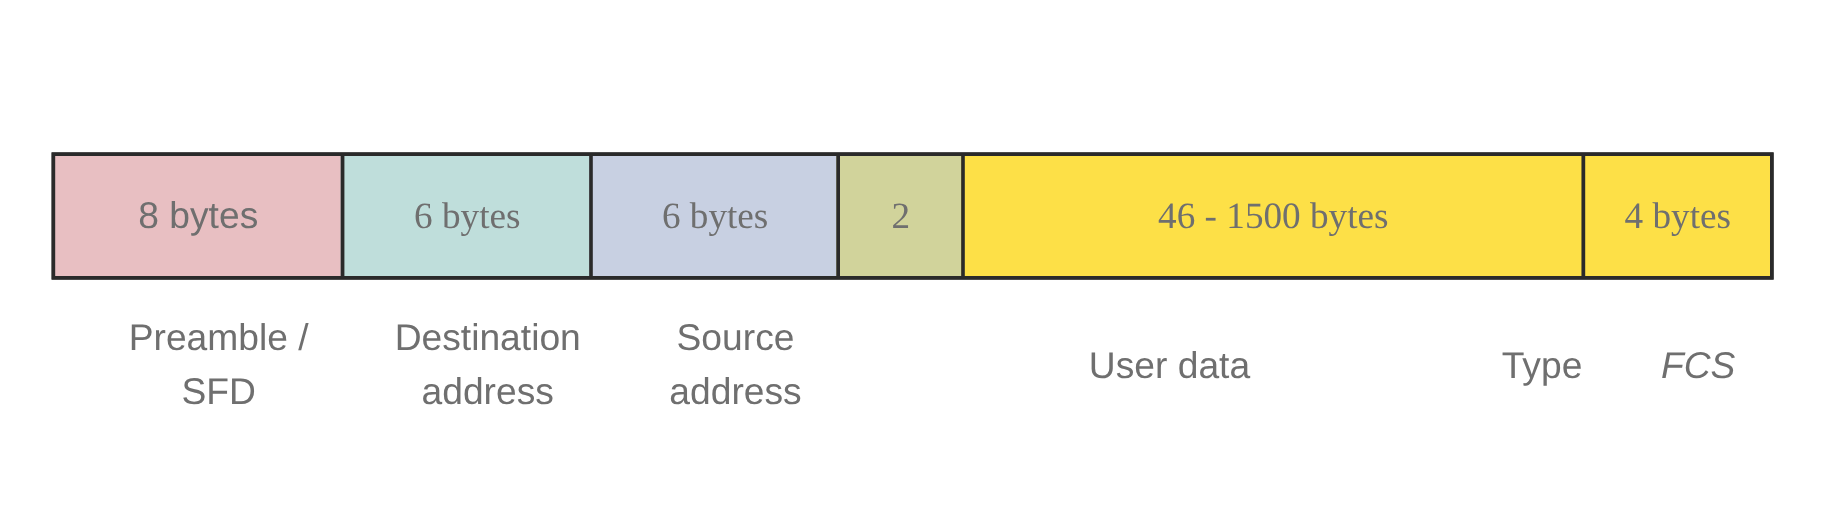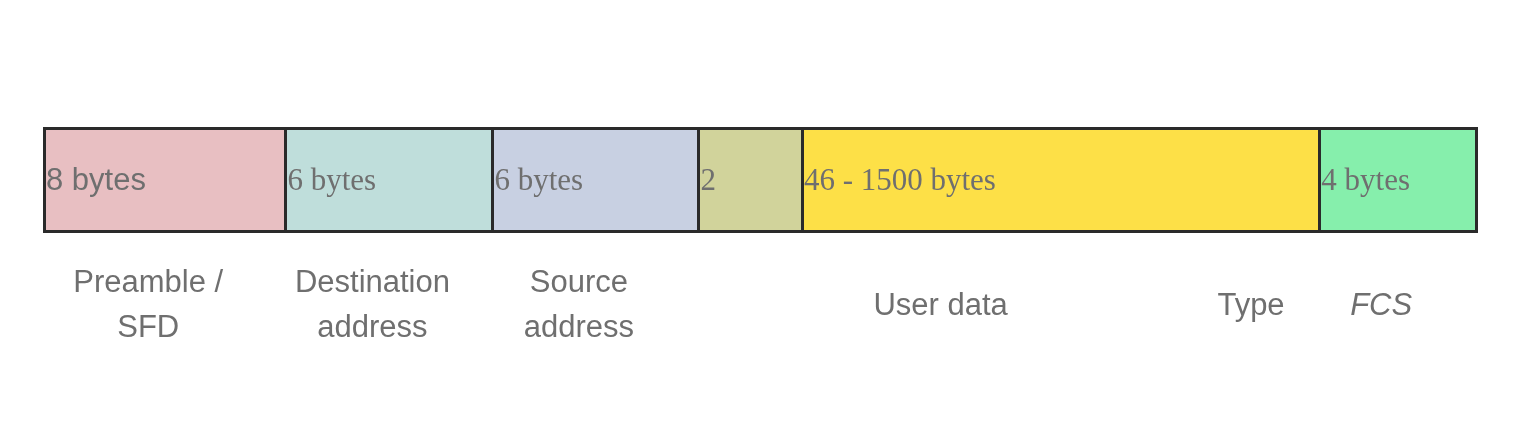--- a/index.html
+++ b/index.html
@@ -24,34 +24,35 @@
     display: flex;
     box-sizing: border-box;
     border: 3px solid #2a2a2a;
     background: #2a2a2a;
   }
   .cell {
     flex-grow: 1;
     flex-basis: 0;
     display: flex;
     align-items: center;
+    justify-content: center;
     box-sizing: border-box;
   }
   .cell + .cell {
     border-left: 3px solid #2a2a2a;
     font-family: Liberation Serif, serif;
   }
   .cell .size-text {
     font-size: 31px;
     color: #6f6f6f;
     white-space: nowrap;
   }
   .labels-row {
     position: absolute;
-    left: 26px;
+    left: 60px;
     top: 250px;
     width: 1435px;
     height: 110px;
     display: flex;
     padding: 0 3px;
     box-sizing: border-box;
   }
   .label-cell {
     flex-grow: 1;
     flex-basis: 0;
@@ -84,21 +85,21 @@
     </div>
     <div class="cell" style="flex-grow: 206; background: rgb(200, 208, 226);">
       <span class="size-text">6 bytes</span>
     </div>
     <div class="cell" style="flex-grow: 102; background: rgb(209, 211, 155);">
       <span class="size-text">2</span>
     </div>
     <div class="cell" style="flex-grow: 522; background: #fde047;">
       <span class="size-text">46 - 1500 bytes</span>
     </div>
-    <div class="cell" style="flex-grow: 156; background: #86efac;">
+    <div class="cell" style="flex-grow: 156; background: #fde047;">
       <span class="size-text">4 bytes</span>
     </div>
   </div>
 
   <div class="labels-row">
     <div class="label-cell" style="flex-grow: 242;">
       <div class="label-line">Preamble /</div>
       <div class="label-line">SFD</div>
     </div>
     <div class="label-cell" style="flex-grow: 207;">

